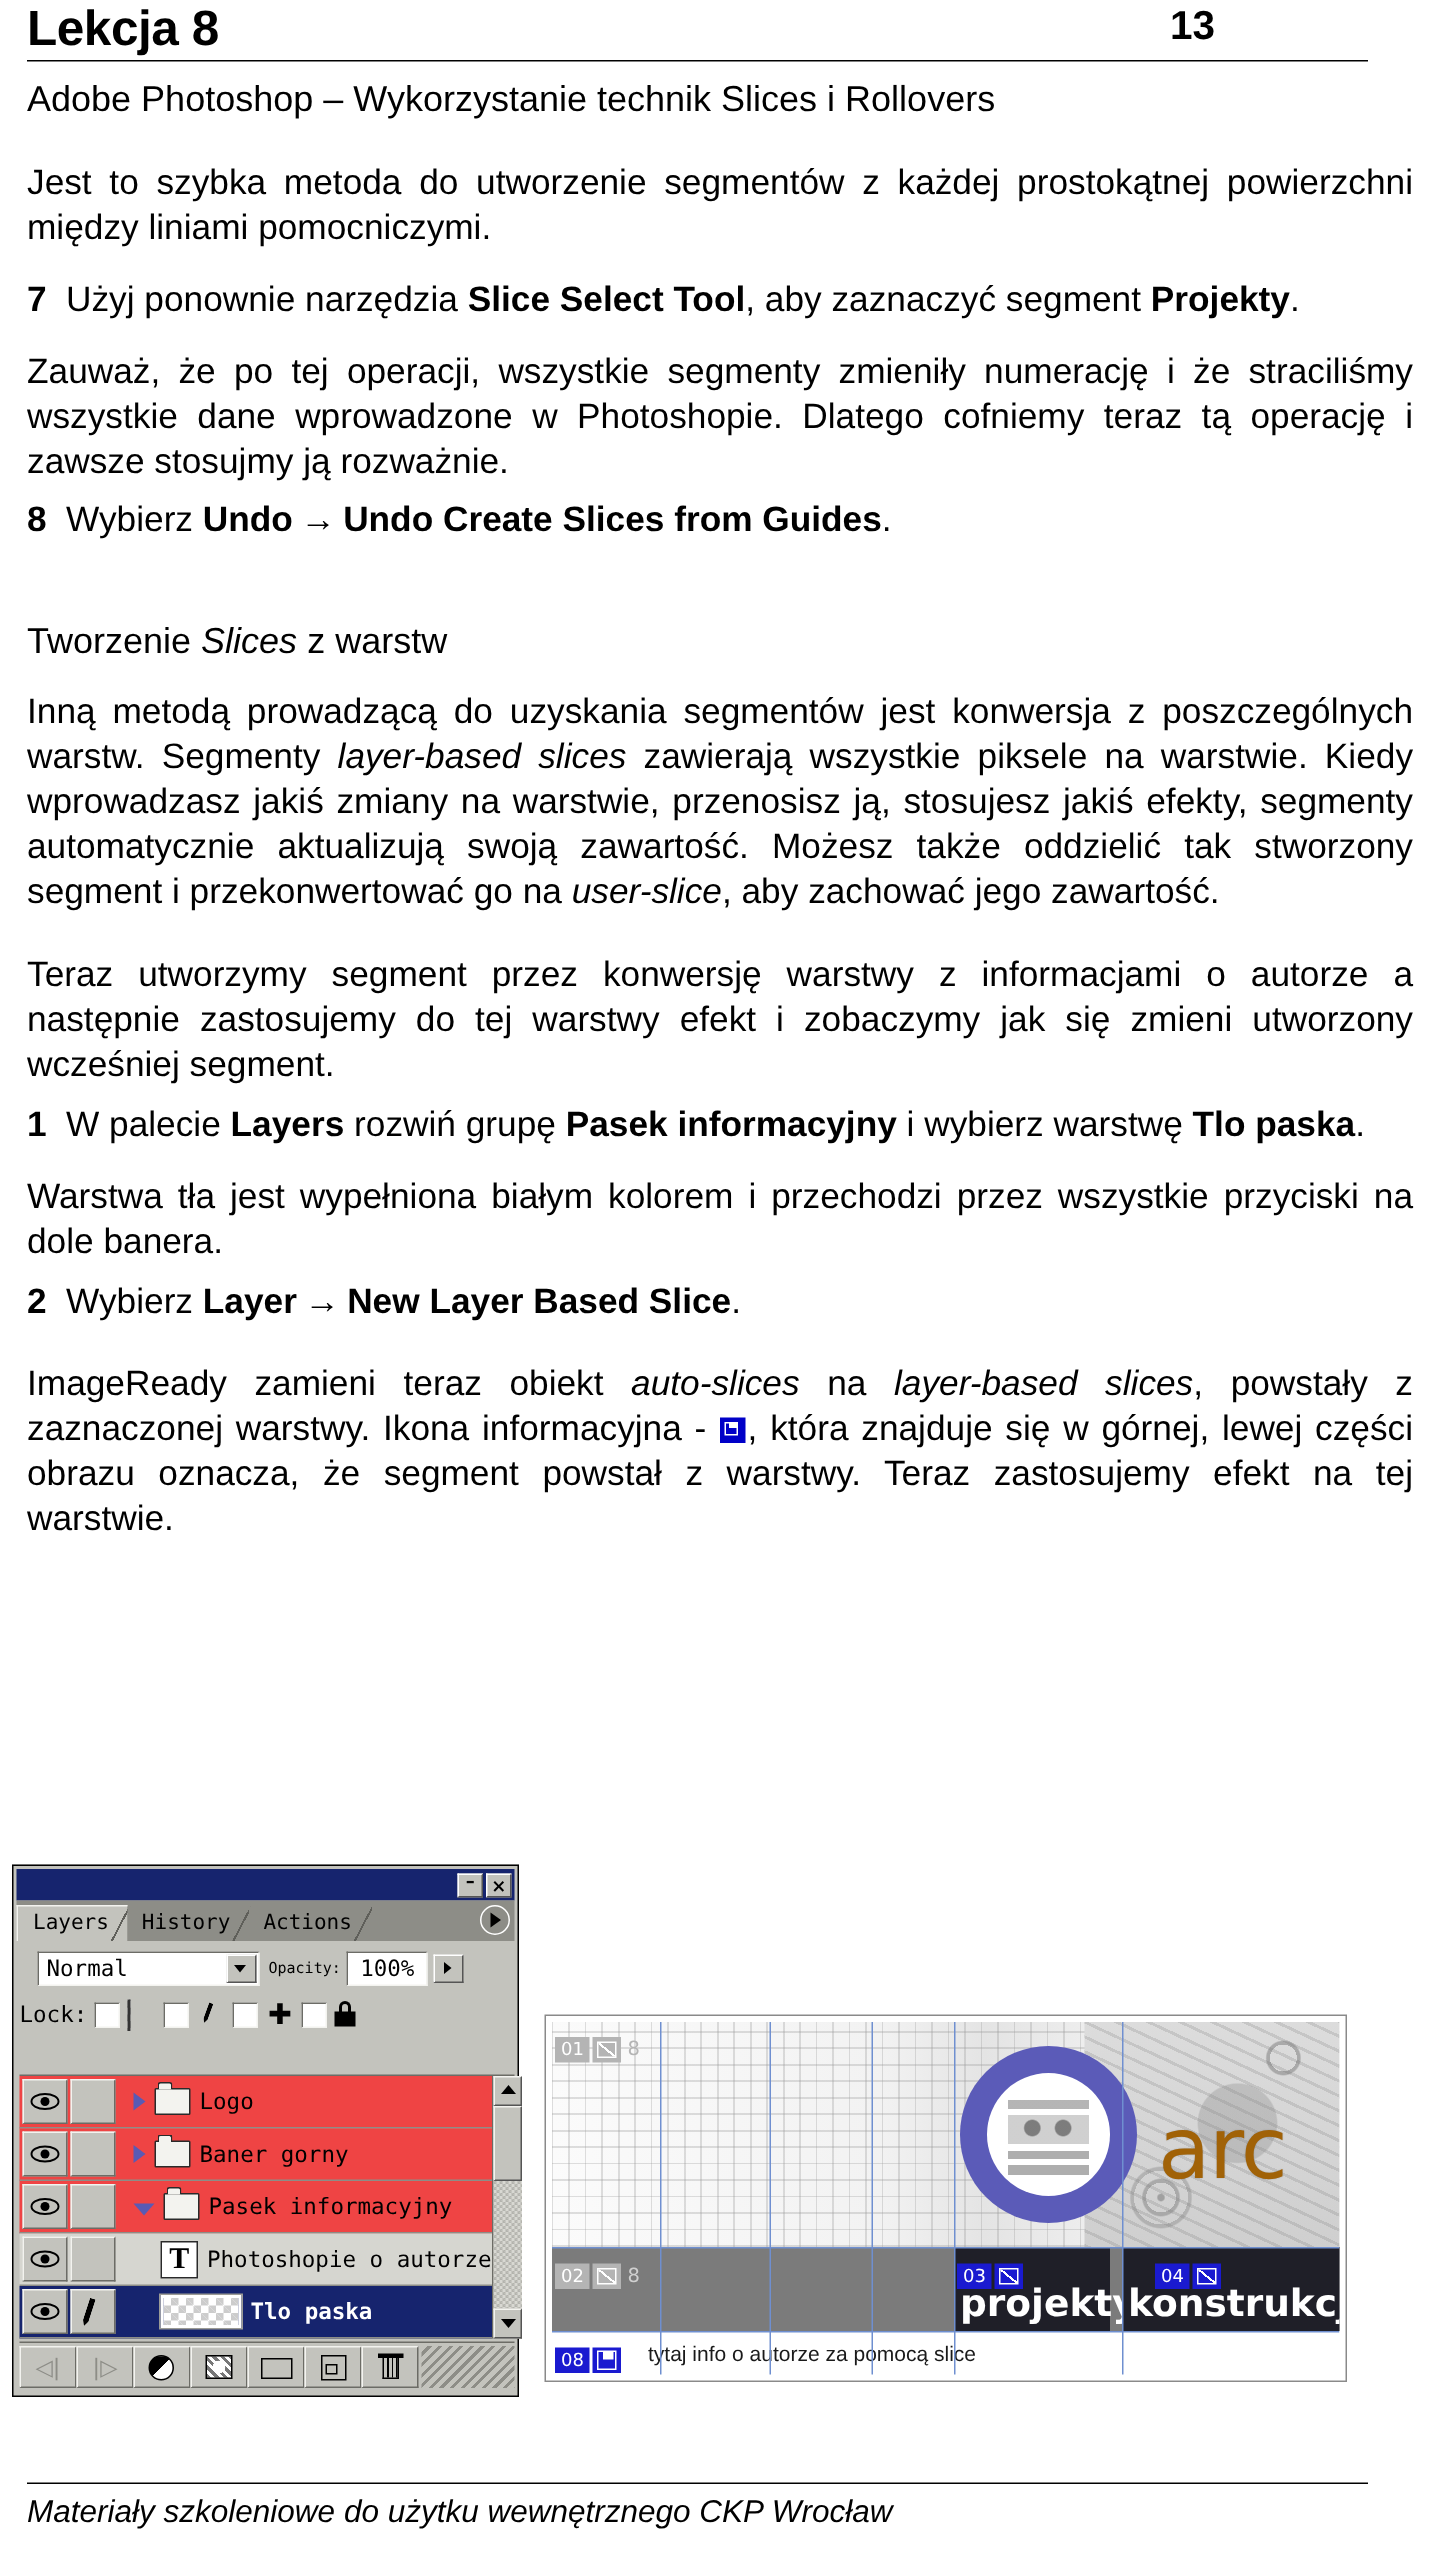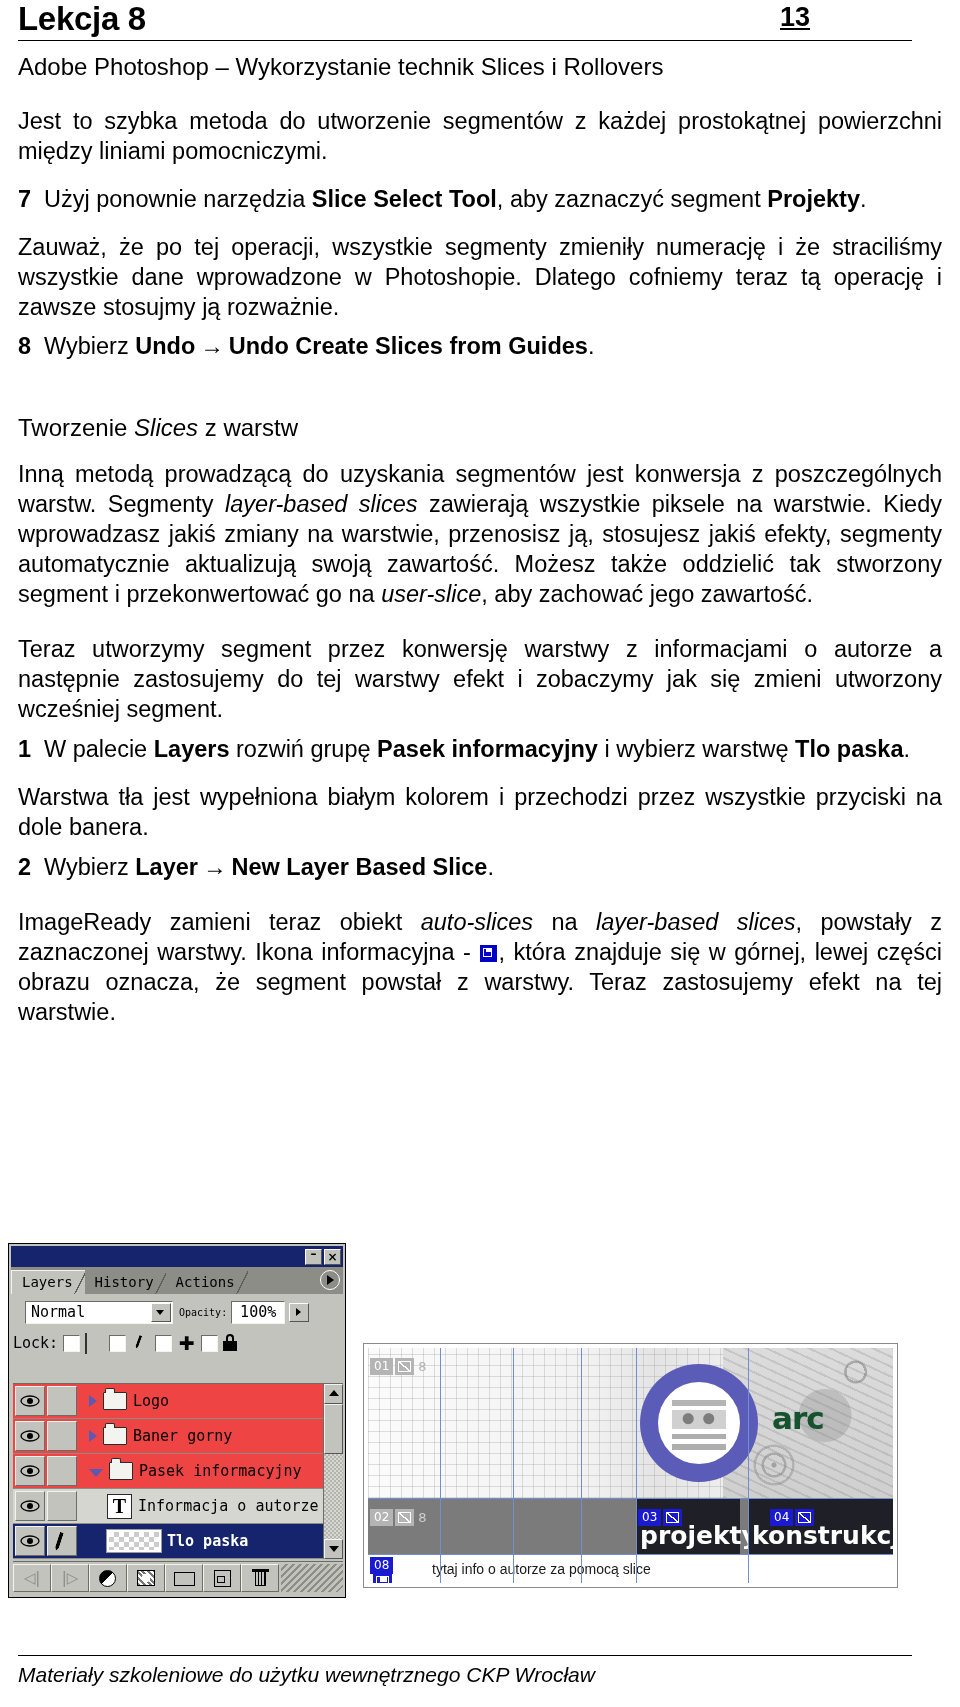--- a/index.html
+++ b/index.html
@@ -36,21 +36,20 @@
     font-size: 33px;
     font-weight: bold;
     letter-spacing: -0.3px;
   }
   .hdr-pageno {
     position: absolute;
     right: 132px;
     top: 2px;
     font-size: 27px;
     font-weight: bold;
-    text-decoration: underline;
   }
   .hdr-rule {
     position: absolute;
     left: 0;
     top: 40px;
     width: 894px;
     height: 0;
     border-top: 1.6px solid #000;
   }
 
@@ -727,23 +726,23 @@
       radial-gradient(circle at 30% 42%, rgba(110,110,110,.85) 0 5px, transparent 6px),
       radial-gradient(circle at 68% 42%, rgba(110,110,110,.85) 0 5px, transparent 6px),
       linear-gradient(to bottom, transparent 0 8%, rgba(120,120,120,.55) 8% 18%, transparent 18% 26%,
                       rgba(120,120,120,.35) 26% 62%, transparent 62% 70%,
                       rgba(120,120,120,.6) 70% 80%, transparent 80% 88%,
                       rgba(120,120,120,.6) 88% 100%);
   }
   .arc-word {
     position: absolute;
     left: 404px; top: 52px;
-    font-size: 31px;
-    font-weight: bold;
-    color: #14532d;
+    font-size: 57px;
+    font-weight: normal;
+    color: #a16207;
     letter-spacing: -1px;
     text-shadow: 0 0 1px rgba(0,0,0,.25);
   }
   .band-bottom {
     position: absolute;
     left: 0; top: 150px;
     width: 100%;
     height: 56px;
     background: #7b7b7b;
   }
@@ -1057,21 +1056,21 @@
               <span class="eye">
                 <svg viewBox="0 0 20 12" width="20" height="12">
                     <ellipse cx="10" cy="6" rx="9" ry="5" fill="none" stroke="#000" stroke-width="1.3"></ellipse>
                     <circle cx="10" cy="6" r="3" fill="#000"></circle>
                   </svg>
               </span>
             </div>
             <div class="fxcell"></div>
             <div class="lcontent indent">
               <span class="tthumb">T</span>
-              <span class="lname">Informacja o autorze</span>
+              <span class="lname">Photoshopie o autorze</span>
             </div>
           </div>
 
           <div class="lrow selected">
             <div class="eyecell">
               <span class="eye">
                 <svg viewBox="0 0 20 12" width="20" height="12">
                     <ellipse cx="10" cy="6" rx="9" ry="5" fill="none" stroke="#000" stroke-width="1.3"></ellipse>
                     <circle cx="10" cy="6" r="3" fill="#000"></circle>
                   </svg>
@@ -1180,21 +1179,21 @@
             </span>
         </div>
 
         <div class="sbadge blue" style="left:402px; top:153px;text-align:center;">
           <span class="num">04</span>
           <span class="ico">
               <span class="img-glyph"></span>
             </span>
         </div>
 
-        <div class="sbadge blue" style="left:2px; top:209px;flex-direction:column;">
+        <div class="sbadge blue" style="left:2px; top:209px;">
           <span class="num">08</span>
           <span class="ico">
               <span class="lb-glyph"></span>
             </span>
         </div>
 
       </div>
     </div>
 
   </div>

